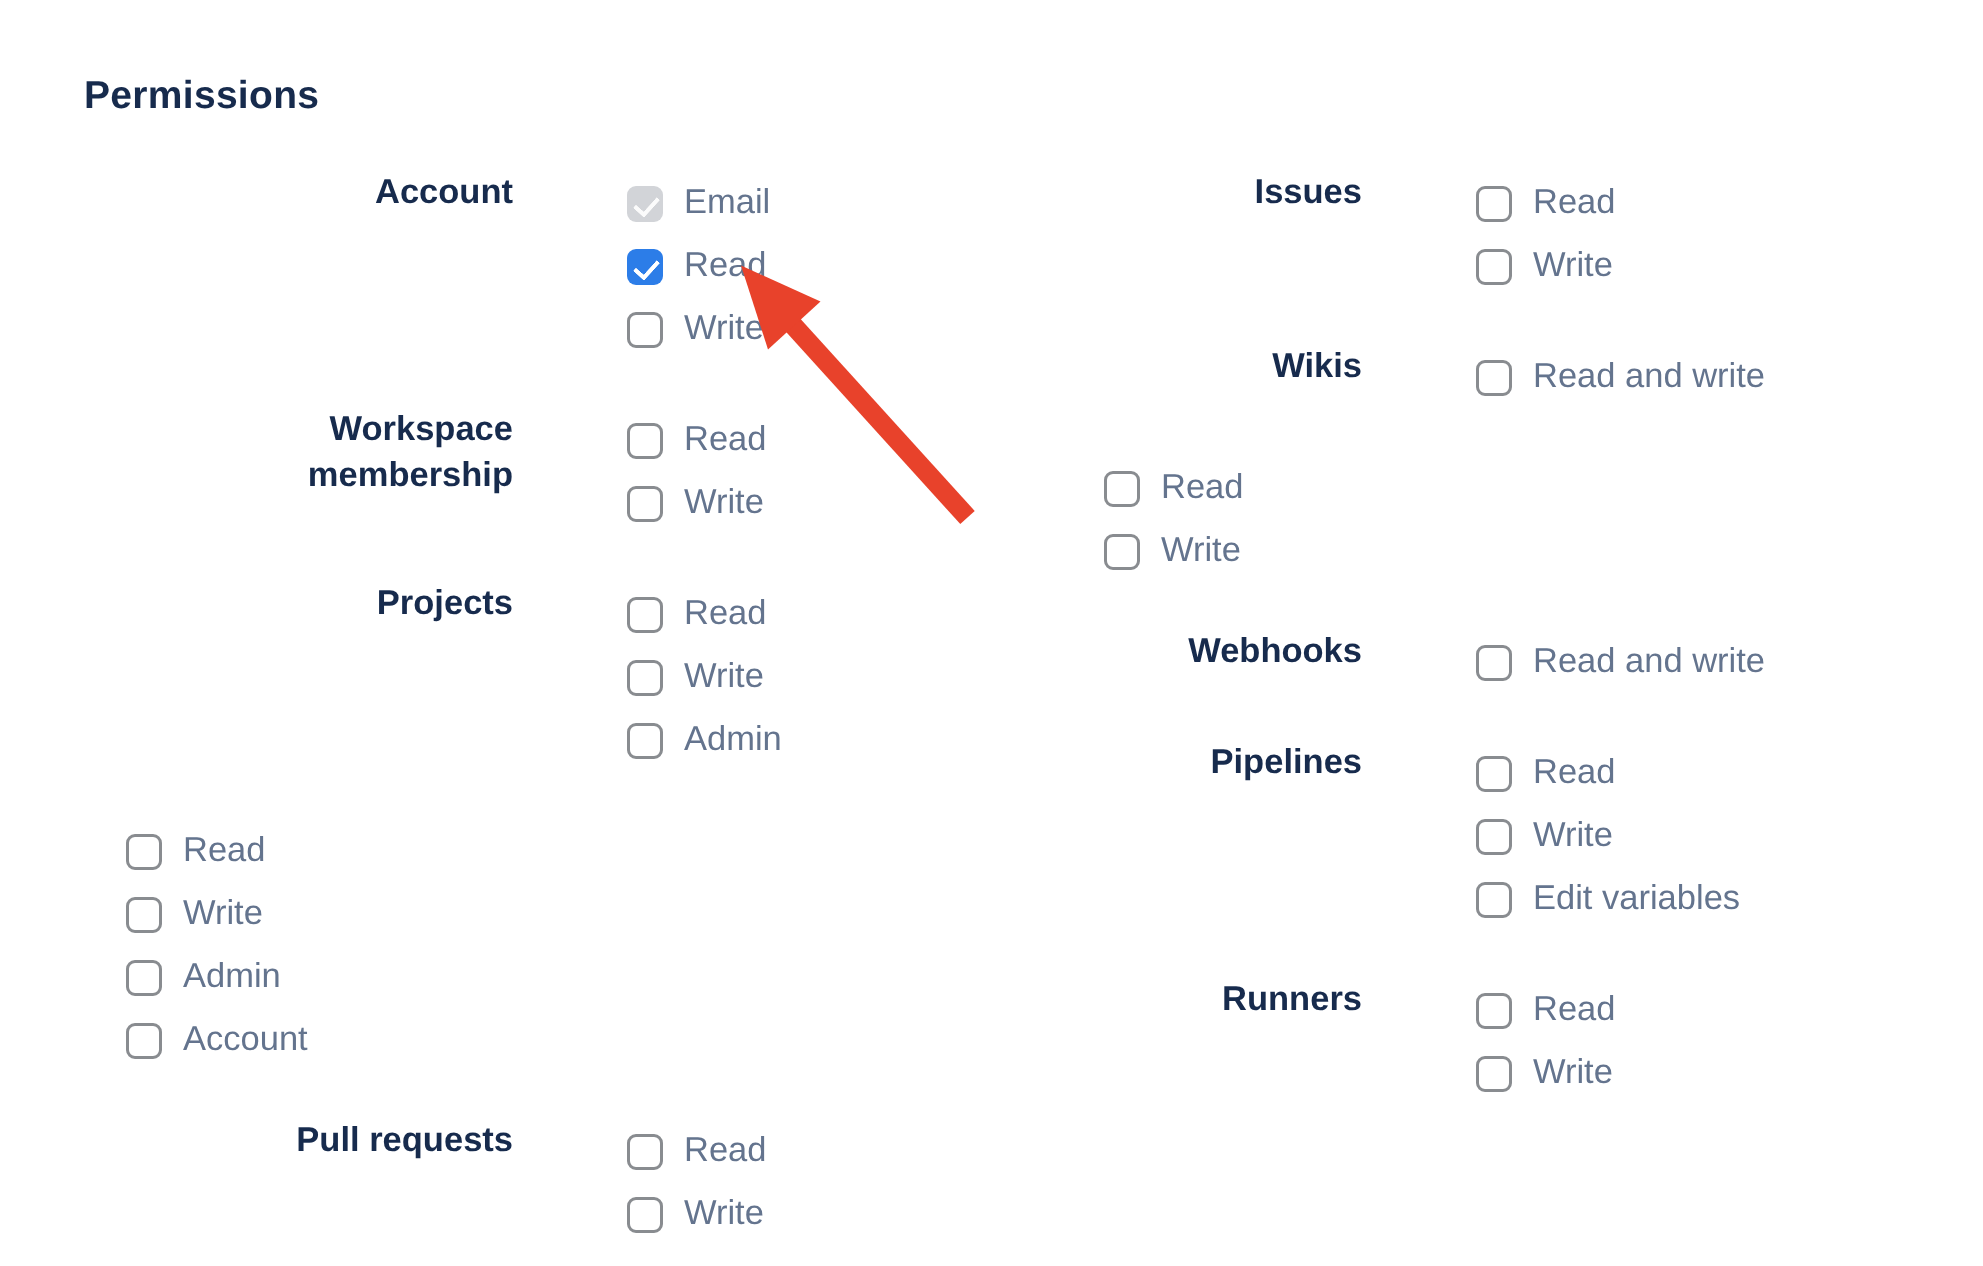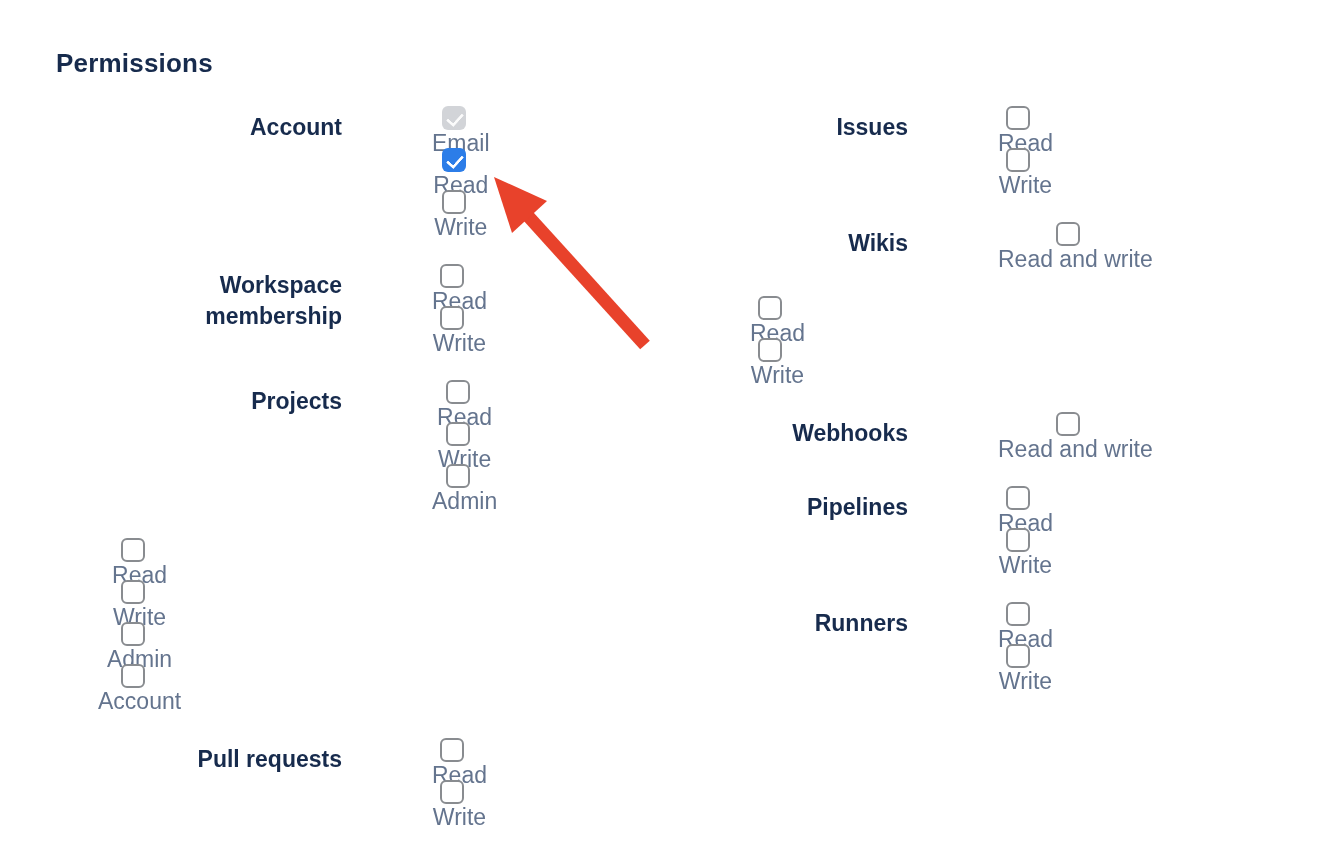--- a/index.html
+++ b/index.html
@@ -35,21 +35,21 @@
     text-align: right;
     font-size: 23px;
     font-weight: bold;
     color: var(--heading-color);
     line-height: 31px;
     padding-top: 6px;
     flex: none;
   }
   .perm-col.left .group-label { margin-left: 86px; }
   .group-options { margin-left: 28px; }
-  .option-row { display: flex; align-items: center; height: 42px; flex-direction: column; }
+  .option-row { display: flex; align-items: flex-end; height: 42px; }
   .checkbox {
     width: 24px; height: 24px;
     flex: none;
     border: 2px solid var(--cb-border);
     border-radius: 6px;
     background: #fff;
     position: relative;
     cursor: pointer;
   }
   .checkbox.checked { border: none; background: var(--cb-blue); }
@@ -235,20 +235,24 @@
   <div class="option-row">
     <span class="checkbox"></span>
     <span class="option-label">Read</span>
   </div>
 
   <div class="option-row">
     <span class="checkbox"></span>
     <span class="option-label">Write</span>
   </div>
 
+  <div class="option-row">
+    <span class="checkbox"></span>
+    <span class="option-label">Edit variables</span>
+  </div>
 </div>
   </div>
 
   <div class="perm-group">
     <div class="group-label">Runners</div>
     <div class="group-options">
   <div class="option-row">
     <span class="checkbox"></span>
     <span class="option-label">Read</span>
   </div>

